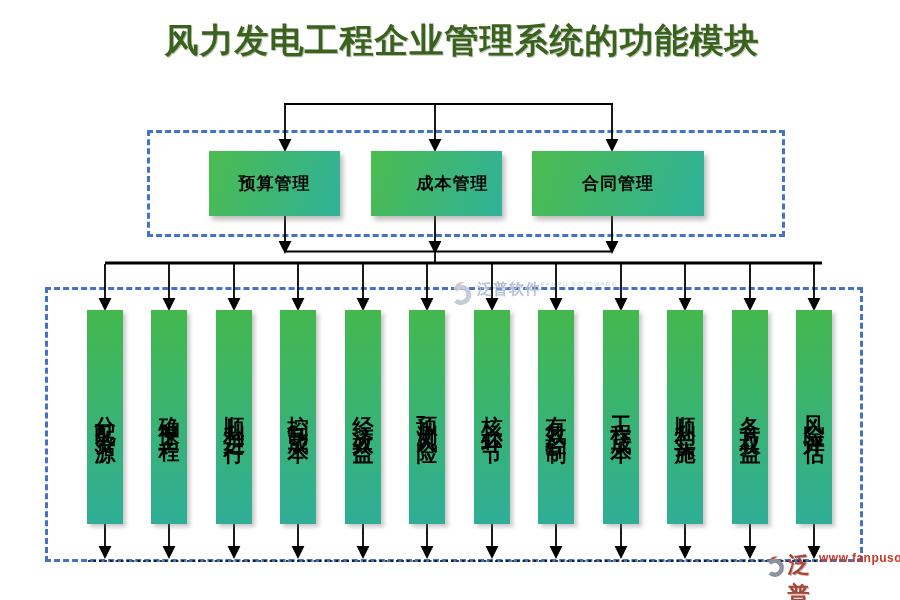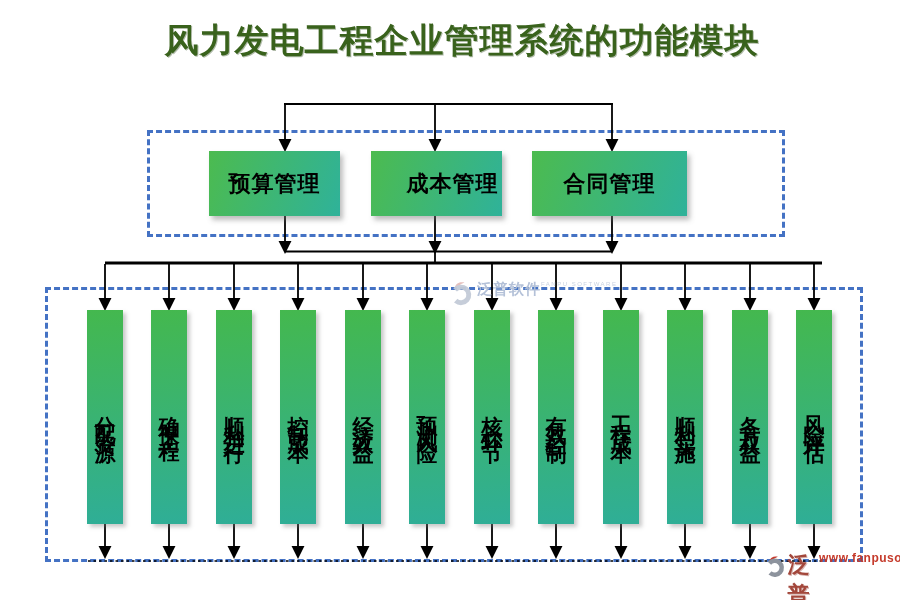--- a/index.html
+++ b/index.html
@@ -19,21 +19,21 @@
   }
   #frame1 { left:147px; top:130px; width:638px; height:107px; }
   #frame2 { left:45px;  top:287px; width:818px; height:275px; }
   .topbox {
     position:absolute; top:151px; height:65px;
     display:flex; align-items:center; justify-content:center;
     background:linear-gradient(110deg,#4cbb4f 0%,#2fb29a 100%);
     box-shadow:3px 4px 5px rgba(110,110,110,0.45);
   }
   .topbox span {
-    font-size:22px; font-weight:bold; color:#000; letter-spacing:1px;
+    font-size:17px; font-weight:bold; color:#000; letter-spacing:1px;
   }
   .vbox {
     position:absolute; top:310px; width:36px; height:214px;
     display:flex; align-items:center; justify-content:center;
     background:linear-gradient(175deg,#44b84e 0%,#2fae97 100%);
     box-shadow:3px 3px 4px rgba(120,120,120,0.4);
   }
   .vbox span {
     writing-mode:vertical-rl; text-orientation:upright;
     font-size:21px; font-weight:bold; color:#000; letter-spacing:9px;
@@ -144,21 +144,21 @@
     </g>
     <line x1="88" y1="561" x2="822" y2="561" stroke="#000" stroke-width="1.6" stroke-dasharray="2.5 3"></line>
   </svg>
 
   <div class="topbox" style="left:209px;width:131px;">
     <span>预算管理</span>
   </div>
   <div class="topbox" style="left:371px;width:131px;padding-left:32px;">
     <span>成本管理</span>
   </div>
-  <div class="topbox" style="left:532px;width:155px;text-align:right;">
+  <div class="topbox" style="left:532px;width:172px;text-align:right;">
     <span>合同管理</span>
   </div>
 
   <div class="vbox" style="left:87px;">
       <span>分配资源</span>
     </div>
   <div class="vbox" style="left:151px;">
       <span>确保工程</span>
     </div>
   <div class="vbox" style="left:216px;">

